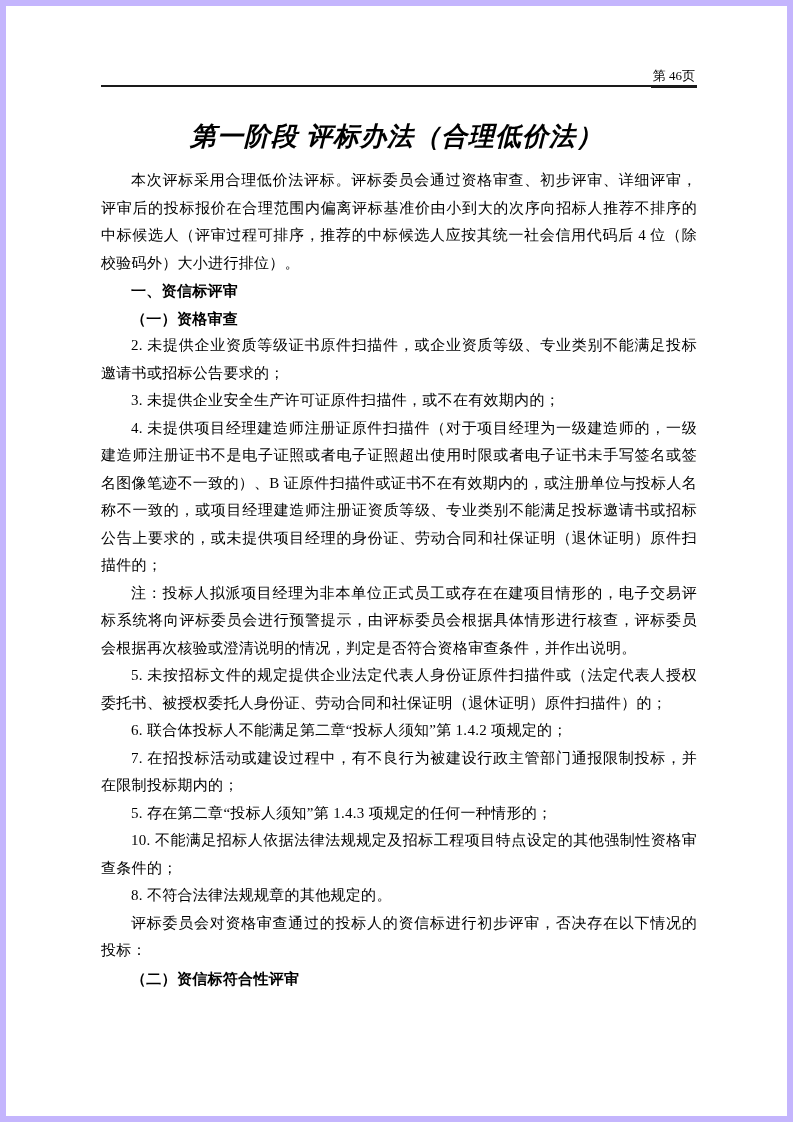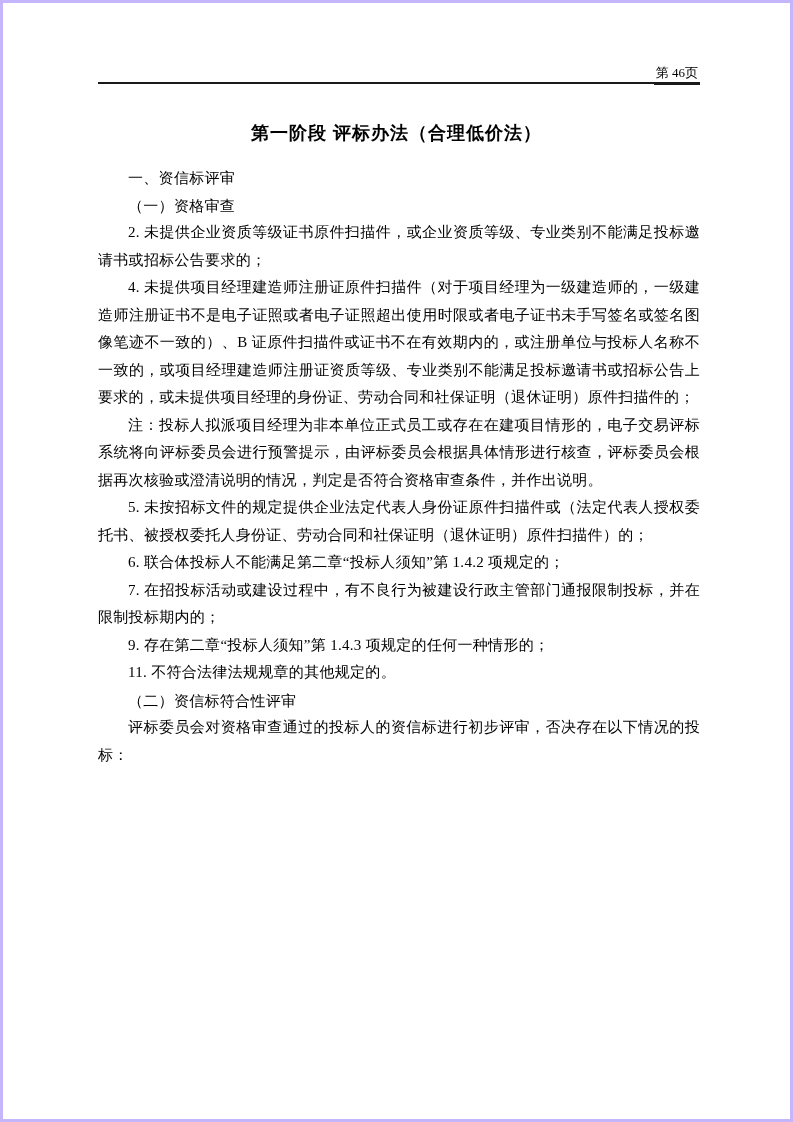--- a/index.html
+++ b/index.html
@@ -11,95 +11,99 @@
     width: 793px;
     height: 1122px;
     font-family: "Liberation Serif", serif;
     color: #000000;
     position: relative;
   }
   .page {
     position: absolute;
     inset: 0;
     box-sizing: border-box;
-    border: 3px solid #c4b5fd;
+    border: 6px solid #c4b5fd;
     background: #ffffff;
     overflow: hidden;
   }
   .page-header {
     margin: 60px 90px 0 95px;
     border-bottom: 2px solid #1a1a1a;
     text-align: right;
     line-height: 18px;
   }
   .page-num {
     display: inline-block;
     font-size: 13px;
     padding: 0 2px 0 2px;
     border-bottom: 3px solid #1a1a1a;
     margin-bottom: -3px;
   }
   .doc-title {
     margin: 34px 0 16px 0;
     text-align: center;
-    font-size: 18px;
+    font-size: 26px;
     line-height: 30px;
     font-weight: bold;
     font-family: "Liberation Sans", sans-serif;
     letter-spacing: 1px;
+    font-style: italic;
   }
   .content {
     margin: 0 90px 0 95px;
   }
   .para {
     margin: 0;
     font-size: 15px;
     line-height: 27.5px;
     text-align: justify;
     text-justify: inter-ideograph;
     text-indent: 2em;
     letter-spacing: 0.3px;
   }
   .heading {
-    font-weight: normal;
+    font-weight: bold;
     font-family: "Liberation Sans", sans-serif;
   }
   .bold-run {
     font-weight: bold;
     font-family: "Liberation Sans", sans-serif;
   }
 </style>
 </head>
 <body>
 
 <div class="page">
 
   <div class="page-header">
     <span class="page-num">第 46页</span>
   </div>
 
   <h1 class="doc-title">第一阶段 评标办法（合理低价法）</h1>
 
   <div class="content">
 
+    <p class="para">本次评标采用合理低价法评标。评标委员会通过资格审查、初步评审、详细评审，评审后的投标报价在合理范围内偏离评标基准价由小到大的次序向招标人推荐不排序的中标候选人（评审过程可排序，推荐的中标候选人应按其统一社会信用代码后 4 位（除校验码外）大小进行排位）。</p>
 
     <p class="para heading">一、资信标评审</p>
 
     <p class="para heading">（一）资格审查</p>
 
 
     <p class="para">2. 未提供企业资质等级证书原件扫描件，或企业资质等级、专业类别不能满足投标邀请书或招标公告要求的；</p>
+    <p class="para">3. 未提供企业安全生产许可证原件扫描件，或不在有效期内的；</p>
     <p class="para">4. 未提供项目经理建造师注册证原件扫描件（对于项目经理为一级建造师的，一级建造师注册证书不是电子证照或者电子证照超出使用时限或者电子证书未手写签名或签名图像笔迹不一致的）、B 证原件扫描件或证书不在有效期内的，或注册单位与投标人名称不一致的，或项目经理建造师注册证资质等级、专业类别不能满足投标邀请书或招标公告上要求的，或未提供项目经理的身份证、劳动合同和社保证明（退休证明）原件扫描件的；</p>
 
     <p class="para">注：投标人拟派项目经理为非本单位正式员工或存在在建项目情形的，电子交易评标系统将向评标委员会进行预警提示，由评标委员会根据具体情形进行核查，评标委员会根据再次核验或澄清说明的情况，判定是否符合资格审查条件，并作出说明。</p>
 
     <p class="para">5. 未按招标文件的规定提供企业法定代表人身份证原件扫描件或（法定代表人授权委托书、被授权委托人身份证、劳动合同和社保证明（退休证明）原件扫描件）的；</p>
     <p class="para">6. 联合体投标人不能满足第二章“投标人须知”第 1.4.2 项规定的；</p>
     <p class="para">7. 在招投标活动或建设过程中，有不良行为被建设行政主管部门通报限制投标，并在限制投标期内的；</p>
-    <p class="para">9. 存在第二章“投标人须知”第 1.4.3 项规定的任何一种情形的；</p>
-    <p class="para">11. 不符合法律法规规章的其他规定的。</p>
+    <p class="para">5. 存在第二章“投标人须知”第 1.4.3 项规定的任何一种情形的；</p>
+    <p class="para">10. 不能满足招标人依据法律法规规定及招标工程项目特点设定的其他强制性资格审查条件的；</p>
+    <p class="para">8. 不符合法律法规规章的其他规定的。</p>
+
+    <p class="para">评标委员会对资格审查通过的投标人的资信标进行初步评审，否决存在以下情况的投标：</p>
 
     <p class="para heading">（二）资信标符合性评审</p>
-
-    <p class="para">评标委员会对资格审查通过的投标人的资信标进行初步评审，否决存在以下情况的投标：</p>
 
   </div>
 </div>
 
 </body></html>

